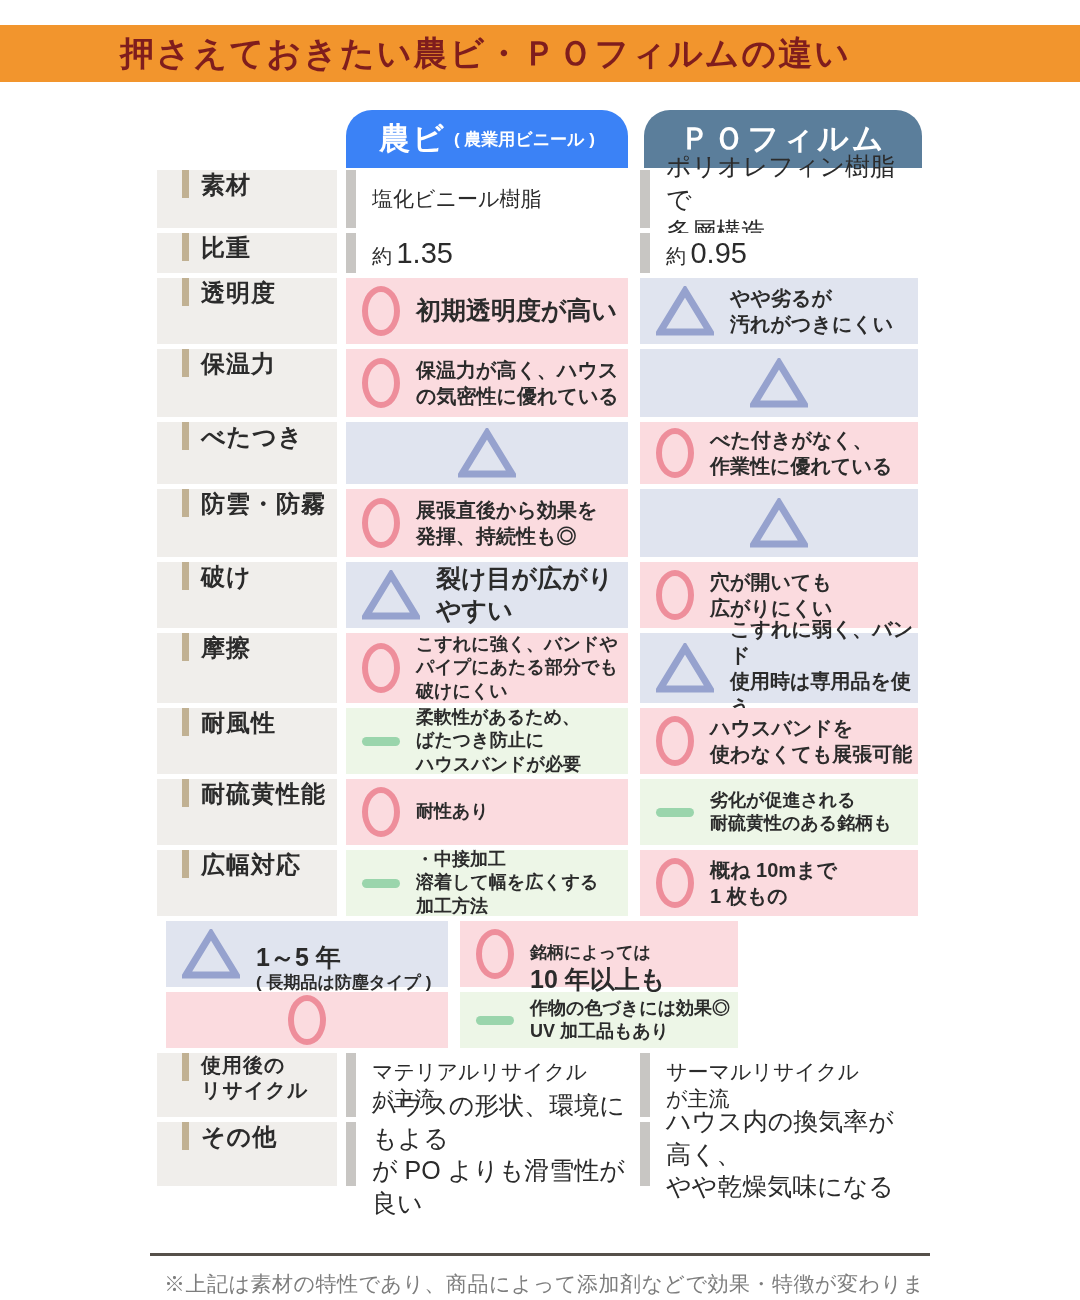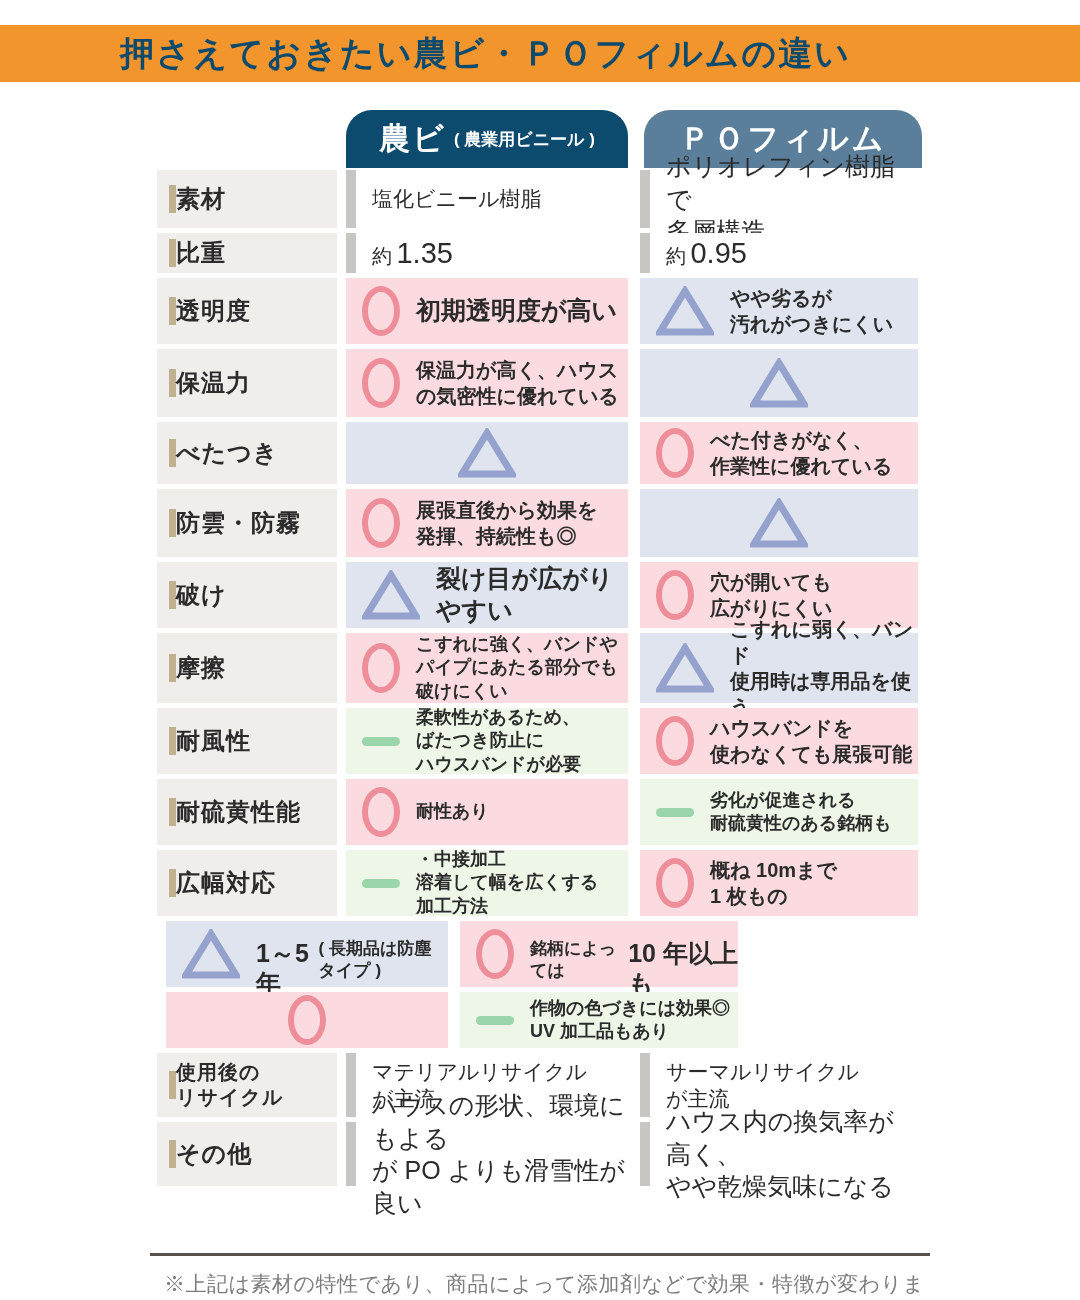--- a/index.html
+++ b/index.html
@@ -3,37 +3,37 @@
 <meta charset="utf-8">
 <style>
   * { margin:0; padding:0; box-sizing:border-box; }
   html,body { background:#ffffff; }
   body { font-family:"Liberation Sans", sans-serif; color:#2b2b2b; }
   .page { position:relative; width:1080px; height:1300px; background:#ffffff; overflow:hidden; }
 
   
   .title-bar { position:absolute; top:25px; left:0; width:1080px; height:57px;
     background:#F2952D; display:flex; align-items:center; }
-  .title-bar .title { color:#0c4a6e; font-size:34px; font-weight:700; letter-spacing:2px;
+  .title-bar .title { color:#7f1d1d; font-size:34px; font-weight:700; letter-spacing:2px;
     padding-left:120px; white-space:nowrap; }
 
   
   .table { position:absolute; top:110px; left:157px; width:761px; }
   .head-row { display:flex; height:58px; margin-bottom:2px; }
   .head-spacer { flex:0 0 180px; }
   .pill { display:flex; align-items:center; justify-content:center;
     border-radius:26px 26px 0 0; color:#ffffff; font-weight:700; }
-  .pill.noubi { flex:0 0 282px; margin-left:9px; background:#0c4a6e; gap:8px; }
+  .pill.noubi { flex:0 0 282px; margin-left:9px; background:#3b82f6; gap:8px; }
   .pill.po { flex:0 0 278px; margin-left:16px; background:#5B7E9B; font-size:31px; letter-spacing:3px; }
   .pill .main { font-size:31px; letter-spacing:2px; }
   .pill .sub { font-size:17px; font-weight:700; }
 
   .row { display:flex; margin-bottom:5px; }
-  .label-cell { flex:0 0 180px; background:#F0EEEB; display:flex; align-items:center;
-    padding-left:12px; gap:0; }
+  .label-cell { flex:0 0 180px; background:#F0EEEB; display:flex; 
+    padding-left:25px; gap:12px; }
   .lbar { flex:0 0 7px; height:28px; background:#C1B193; }
   .ltext { font-size:24px; font-weight:700; letter-spacing:1px; white-space:pre-line; line-height:1.25; }
   .ltext.small { font-size:20px; }
 
   .cell { display:flex; align-items:center; }
   .cell.n { flex:0 0 282px; margin-left:9px; }
   .cell.p { flex:0 0 278px; margin-left:12px; }
   .cell.pink { background:#FBDBDF; }
   .cell.blue { background:#E0E4EF; }
   .cell.green { background:#EDF6E7; }
@@ -49,21 +49,21 @@
   .bigval .num { font-size:29px; }
 
   .circle { flex:0 0 38px; width:38px; height:50px; border:6px solid #EE8E9B; border-radius:50%; }
   .tri { flex:0 0 58px; }
   .dash { flex:0 0 38px; width:38px; height:9px; background:#9AD5AC; border-radius:5px; }
 
   .rtext { font-weight:700; line-height:1.3; white-space:pre-line; }
   .t22 { font-size:25px;font-family:Liberation Serif, serif; }
   .t20 { font-size:20px; }
   .t18 { font-size:18px; }
-  .tblock { display:flex; flex-direction:row;margin-top:28px; }
+  .tblock { display:flex; flex-direction:column;margin-top:28px; }
   .tmain { font-size:25px; font-weight:700; line-height:1.2; }
   .tsub { font-size:17px; font-weight:700; line-height:1.3; }
 
   
   .footer { position:absolute; top:1253px; left:150px; width:780px; }
   .fline { height:3px; background:#56504A; }
   .fnote { margin-top:14px; padding-left:14px; font-size:21px; font-weight:500; color:#7d7d7d; letter-spacing:0.5px; }
 </style>
 </head>
 <body>

